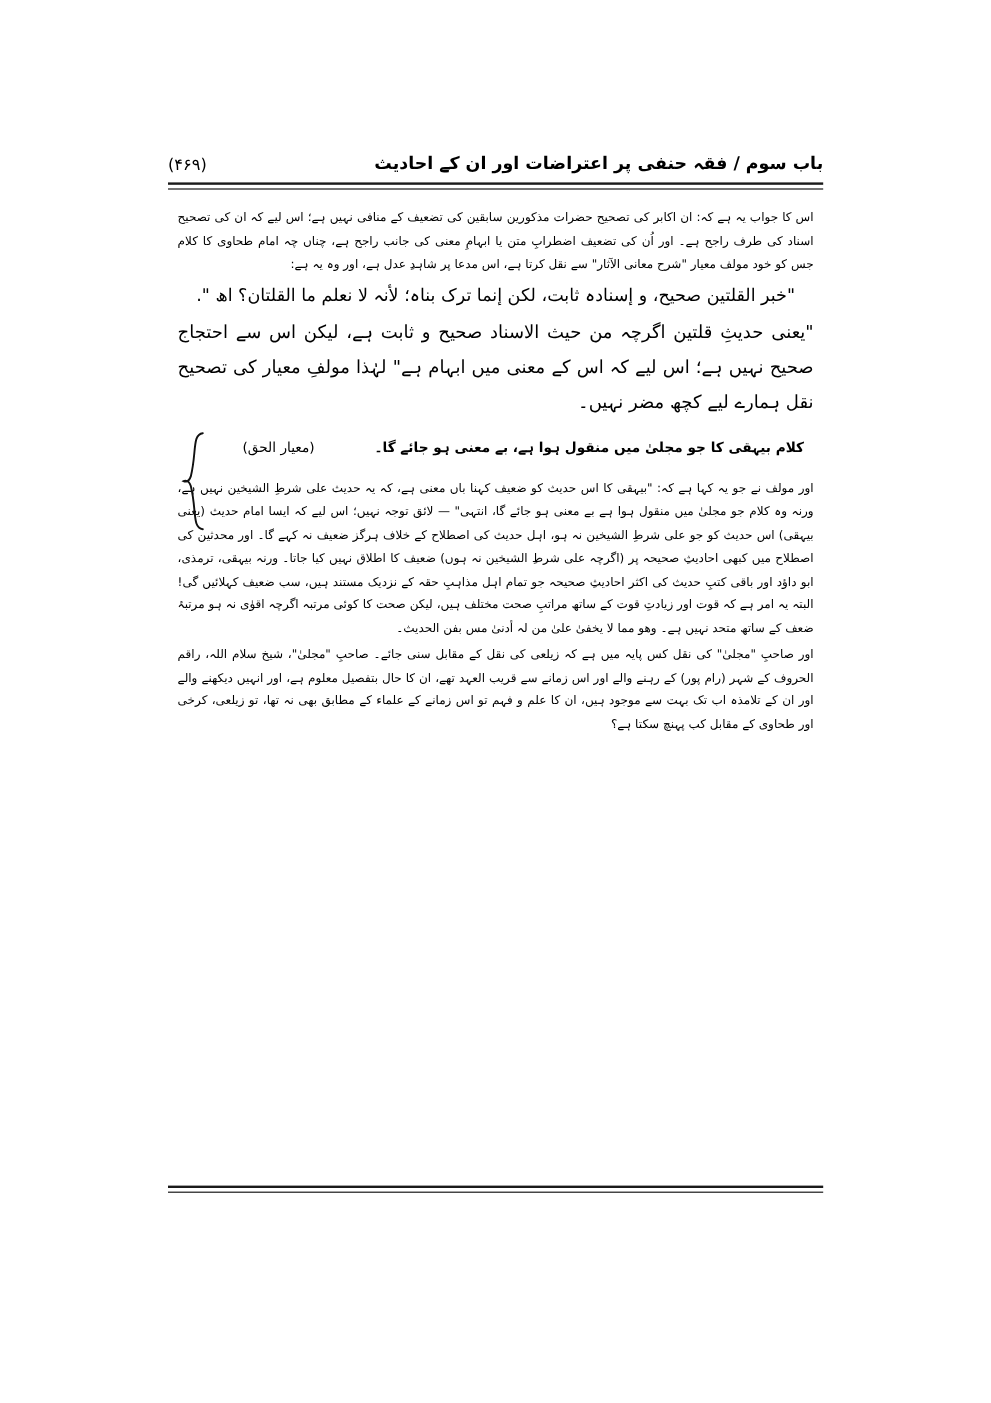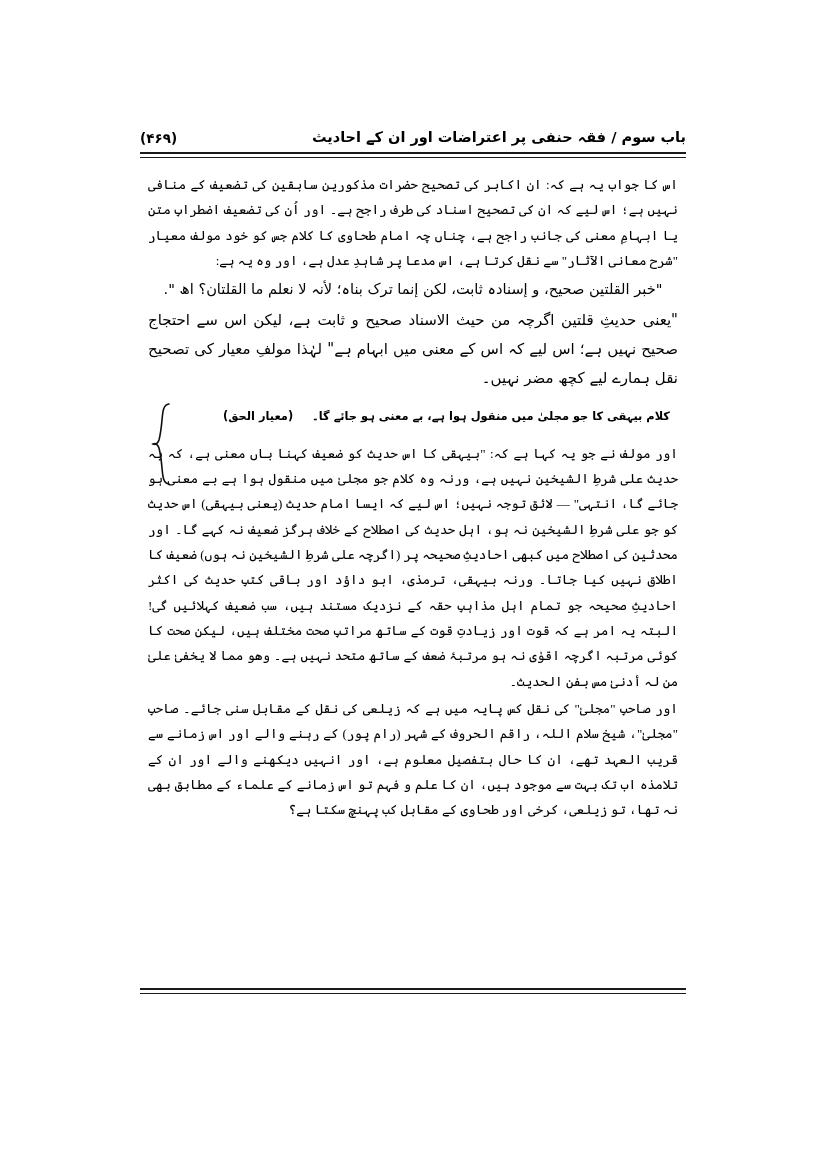--- a/index.html
+++ b/index.html
@@ -40,21 +40,21 @@
   }
   .header-title {
     font-size: 14.5px;
     font-weight: 700;
     letter-spacing: 0px;
     white-space: nowrap;
     line-height: 1.5;
   }
   .header-page-number {
     font-size: 13.5px;
-    font-weight: 700;
+    font-weight: 400;
     direction: ltr;
     white-space: nowrap;
   }
 
   .rule {
     position: absolute;
     right: 140px;
     left: 140px;
     height: 0;
     border-top: 2.2px solid #1a1a1a;
@@ -71,25 +71,24 @@
     left: 148px;
     top: 172px;
     width: 530px;
     direction: rtl;
     text-align: justify;
     text-justify: inter-word;
   }
 
   p.para {
     margin: 0 0 2px 0;
-    font-size: 13px;
+    font-size: 10px;
     line-height: 1.95;
     text-align: justify;
     text-align-last: right;
-    font-family: Liberation Serif, serif;
   }
   p.quote {
     margin: 0 0 2px 0;
     font-size: 14.6px;
     line-height: 1.95;
     text-align: justify;
     text-align-last: center;
   }
   p.quote-rtl {
     margin: 0 0 2px 0;
@@ -111,22 +110,22 @@
     font-weight: 700;
     line-height: 1.85;
     text-align: justify;
     text-align-last: right;
   }
   .note-line.last {
     text-align-last: right;
   }
   .note-cite {
     display: inline-block;
-    margin-right: 15px;
-    font-weight: 700;
+    margin-right: 46px;
+    font-weight: 400;
   }
   .brace {
     position: absolute;
     left: 2px;
     top: 0;
     bottom: 0;
     width: 22px;
     pointer-events: none;
   }
   .brace svg { display: block; }

